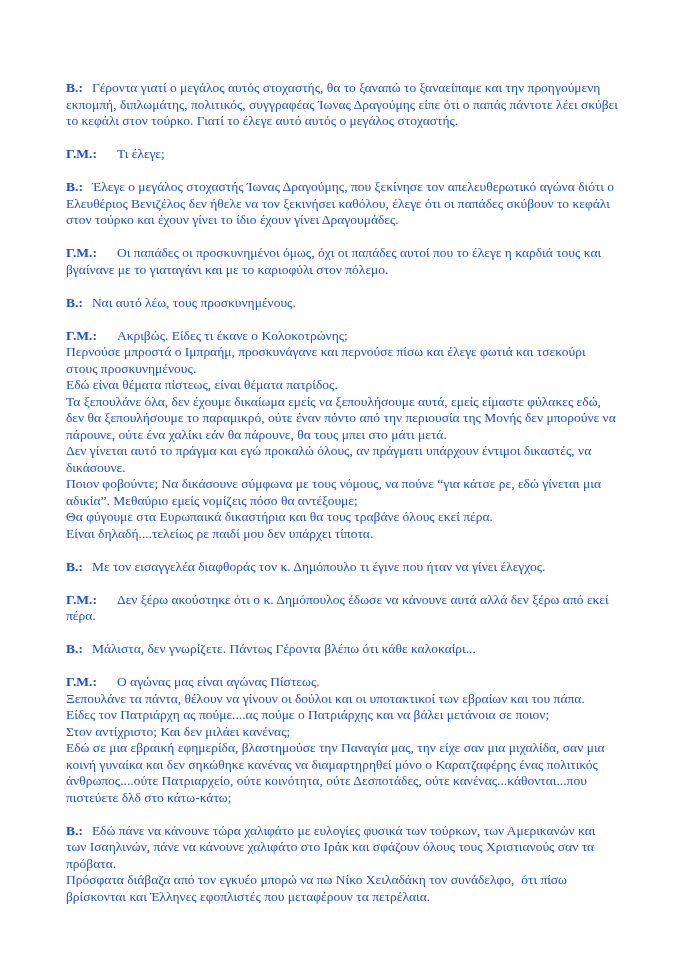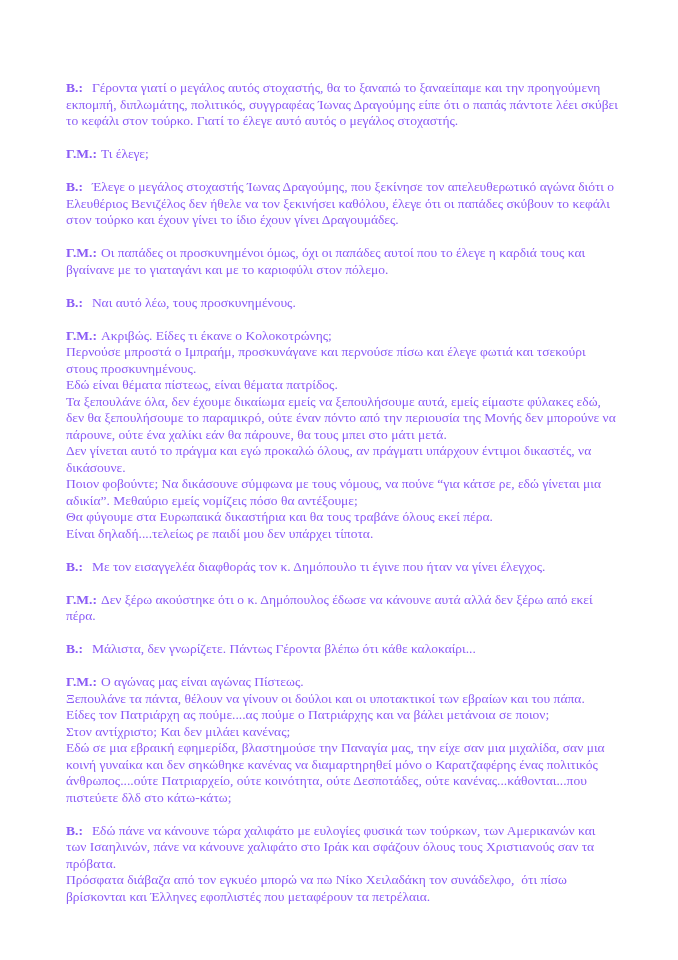--- a/index.html
+++ b/index.html
@@ -15,30 +15,30 @@
     overflow: hidden;
   }
   .transcript {
     position: absolute;
     left: 66px;
     top: 80px;
     width: 552px;
     font-family: "Liberation Serif", "DejaVu Serif", serif;
     font-size: 13.5px;
     line-height: 16.5px;
-    color: #8b5cf6;
+    color: #1d4ed8;
     white-space: pre-wrap;
   }
   .para {
     margin: 0 0 16.5px 0;
     padding: 0;
   }
   .speaker {
     font-weight: bold;
-    margin-right: 4px;
+    margin-right: 20px;
   }
   .speaker.wide {
     margin-right: 9px;
   }
 </style>
 </head>
 <body>
 
 <div class="page">
   <div class="transcript"><p class="para"><b class="speaker wide">Β.:</b><span>Γέροντα γιατί ο μεγάλος αυτός στοχαστής, θα το ξαναπώ το ξαναείπαμε και την προηγούμενη εκπομπή, διπλωμάτης, πολιτικός, συγγραφέας Ίωνας Δραγούμης είπε ότι ο παπάς πάντοτε λέει σκύβει το κεφάλι στον τούρκο. Γιατί το έλεγε αυτό αυτός ο μεγάλος στοχαστής.</span></p><p class="para"><b class="speaker">Γ.Μ.:</b><span>Τι έλεγε;</span></p><p class="para"><b class="speaker wide">Β.:</b><span>Έλεγε ο μεγάλος στοχαστής Ίωνας Δραγούμης, που ξεκίνησε τον απελευθερωτικό αγώνα διότι ο Ελευθέριος Βενιζέλος δεν ήθελε να τον ξεκινήσει καθόλου, έλεγε ότι οι παπάδες σκύβουν το κεφάλι στον τούρκο και έχουν γίνει το ίδιο έχουν γίνει Δραγουμάδες.</span></p><p class="para"><b class="speaker">Γ.Μ.:</b><span>Οι παπάδες οι προσκυνημένοι όμως, όχι οι παπάδες αυτοί που το έλεγε η καρδιά τους και βγαίνανε με το γιαταγάνι και με το καριοφύλι στον πόλεμο.</span></p><p class="para"><b class="speaker wide">Β.:</b><span>Ναι αυτό λέω, τους προσκυνημένους.</span></p><p class="para"><b class="speaker">Γ.Μ.:</b><span>Ακριβώς. Είδες τι έκανε ο Κολοκοτρώνης;</span><br><span>Περνούσε μπροστά ο Ιμπραήμ, προσκυνάγανε και περνούσε πίσω και έλεγε φωτιά και τσεκούρι στους προσκυνημένους.</span><br><span>Εδώ είναι θέματα πίστεως, είναι θέματα πατρίδος.</span><br><span>Τα ξεπουλάνε όλα, δεν έχουμε δικαίωμα εμείς να ξεπουλήσουμε αυτά, εμείς είμαστε φύλακες εδώ, δεν θα ξεπουλήσουμε το παραμικρό, ούτε έναν πόντο από την περιουσία της Μονής δεν μπορούνε να πάρουνε, ούτε ένα χαλίκι εάν θα πάρουνε, θα τους μπει στο μάτι μετά.</span><br><span>Δεν γίνεται αυτό το πράγμα και εγώ προκαλώ όλους, αν πράγματι υπάρχουν έντιμοι δικαστές, να δικάσουνε.</span><br><span>Ποιον φοβούντε; Να δικάσουνε σύμφωνα με τους νόμους, να πούνε “για κάτσε ρε, εδώ γίνεται μια αδικία”. Μεθαύριο εμείς νομίζεις πόσο θα αντέξουμε;</span><br><span>Θα φύγουμε στα Ευρωπαικά δικαστήρια και θα τους τραβάνε όλους εκεί πέρα.</span><br><span>Είναι δηλαδή....τελείως ρε παιδί μου δεν υπάρχει τίποτα.</span></p><p class="para"><b class="speaker wide">Β.:</b><span>Με τον εισαγγελέα διαφθοράς τον κ. Δημόπουλο τι έγινε που ήταν να γίνει έλεγχος.</span></p><p class="para"><b class="speaker">Γ.Μ.:</b><span>Δεν ξέρω ακούστηκε ότι ο κ. Δημόπουλος έδωσε να κάνουνε αυτά αλλά δεν ξέρω από εκεί πέρα.</span></p><p class="para"><b class="speaker wide">Β.:</b><span>Μάλιστα, δεν γνωρίζετε. Πάντως Γέροντα βλέπω ότι κάθε καλοκαίρι...</span></p><p class="para"><b class="speaker">Γ.Μ.:</b><span>Ο αγώνας μας είναι αγώνας Πίστεως.</span><br><span>Ξεπουλάνε τα πάντα, θέλουν να γίνουν οι δούλοι και οι υποτακτικοί των εβραίων και του πάπα.</span><br><span>Είδες τον Πατριάρχη ας πούμε....ας πούμε ο Πατριάρχης και να βάλει μετάνοια σε ποιον;</span><br><span>Στον αντίχριστο; Και δεν μιλάει κανένας;</span><br><span>Εδώ σε μια εβραική εφημερίδα, βλαστημούσε την Παναγία μας, την είχε σαν μια μιχαλίδα, σαν μια κοινή γυναίκα και δεν σηκώθηκε κανένας να διαμαρτηρηθεί μόνο ο Καρατζαφέρης ένας πολιτικός άνθρωπος....ούτε Πατριαρχείο, ούτε κοινότητα, ούτε Δεσποτάδες, ούτε κανένας...κάθονται...που πιστεύετε δλδ στο κάτω-κάτω;</span></p><p class="para"><b class="speaker wide">Β.:</b><span>Εδώ πάνε να κάνουνε τώρα χαλιφάτο με ευλογίες φυσικά των τούρκων, των Αμερικανών και των Ισαηλινών, πάνε να κάνουνε χαλιφάτο στο Ιράκ και σφάζουν όλους τους Χριστιανούς σαν τα πρόβατα.</span><br><span>Πρόσφατα διάβαζα από τον εγκυέο μπορώ να πω Νίκο Χειλαδάκη τον συνάδελφο,  ότι πίσω βρίσκονται και Έλληνες εφοπλιστές που μεταφέρουν τα πετρέλαια.</span></p></div>

